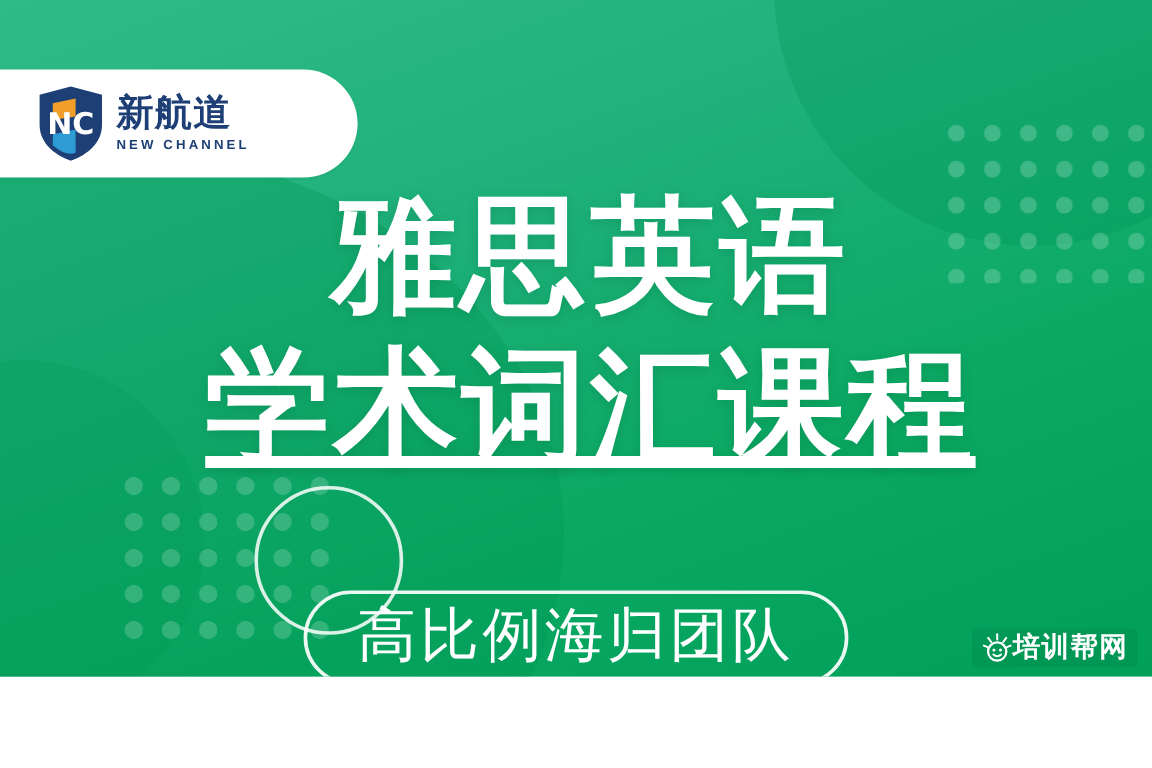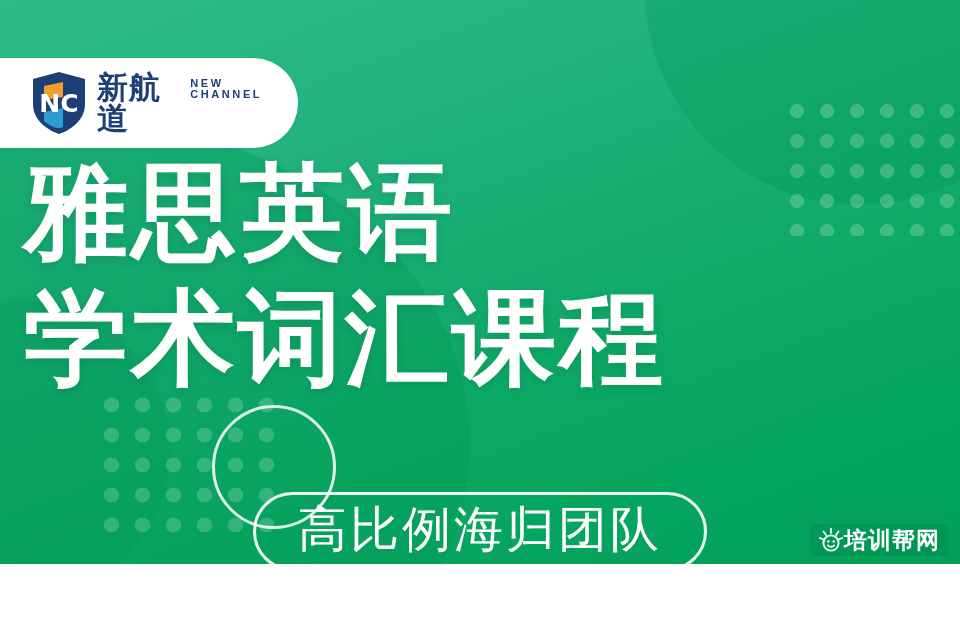--- a/index.html
+++ b/index.html
@@ -73,21 +73,21 @@
     align-items: center;
     box-shadow: 0 1px 3px rgba(0,0,0,0.06);
   }
   .logo-inner {
     display: flex;
     align-items: center;
     margin-left: 70px;
     gap: 9px;
   }
   .shield-wrap { width: 58px; height: 64px; flex: none; }
-  .logo-text-block { display: flex; flex-direction: row; }
+  .logo-text-block { display: flex; flex-direction: column; }
   .logo-cn {
     font-size: 31px;
     font-weight: 700;
     color: #1d3f76;
     letter-spacing: 1px;
     line-height: 1;
     font-family: "DejaVu Sans", "Liberation Sans", sans-serif;
   }
   .logo-en {
     font-size: 11px;
@@ -96,33 +96,33 @@
     letter-spacing: 2.6px;
     line-height: 1;
     margin-top: 6px;
   }
 
   
   .headline {
     position: absolute;
     left: 0; right: 0;
     top: 160px;
-    text-align: left;
+    text-align: center;
     color: #ffffff;
     padding-left: 24px;
   }
   .headline-line {
     font-family: "DejaVu Sans", "Liberation Sans", sans-serif;
     font-weight: 700;
     color: #ffffff;
     line-height: 1.0;
     text-shadow: 0 3px 10px rgba(0, 90, 50, 0.22);
   }
   .line-1 { font-size: 104px; letter-spacing: 4px; }
-  .line-2 { font-size: 104px; letter-spacing: 3px; margin-top: 22px; }
+  .line-2 { font-size: 104px; letter-spacing: 3px; margin-top: 22px; text-decoration: underline; }
 
   
   .subtitle-pill {
     position: absolute;
     left: 50%;
     transform: translateX(-50%);
     top: 492px;
     padding: 9px 42px 13px 42px;
     border: 3px solid rgba(255,255,255,0.92);
     border-radius: 48px;

